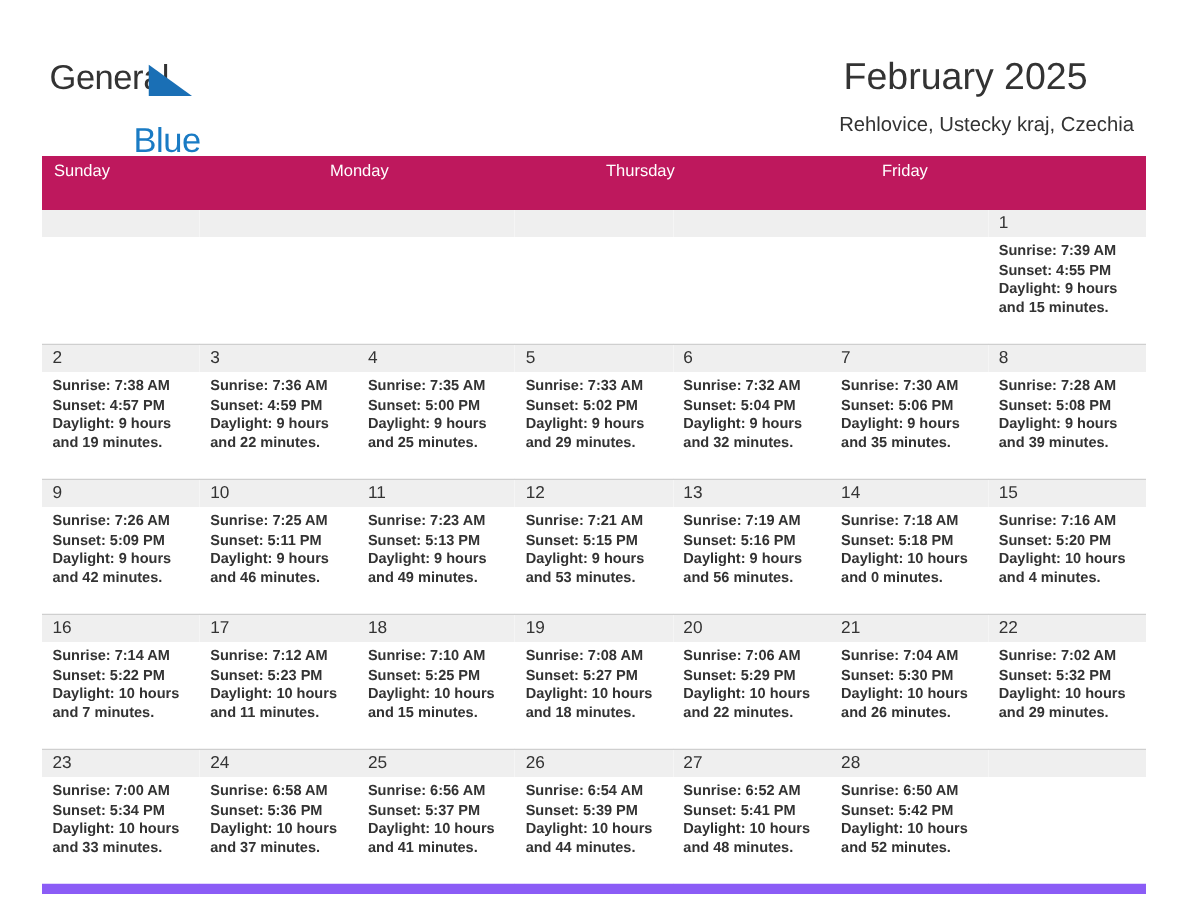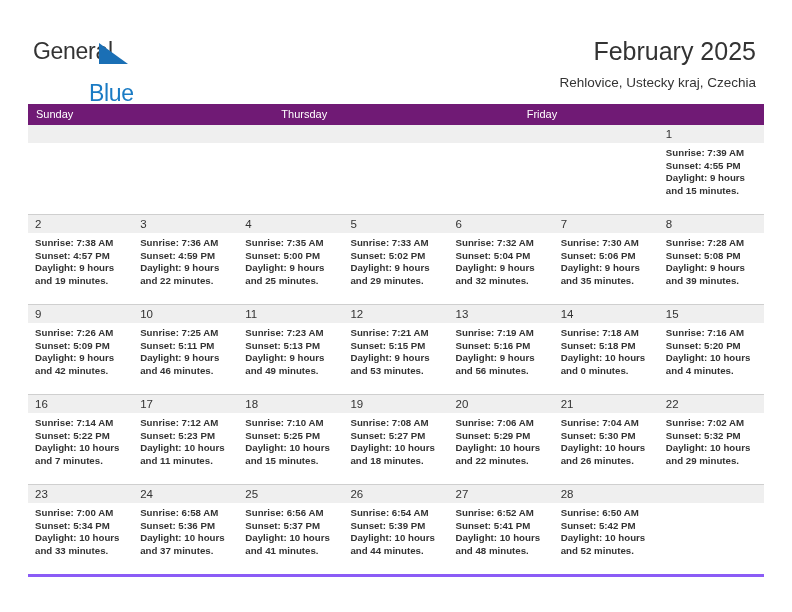--- a/index.html
+++ b/index.html
@@ -61,21 +61,21 @@
     color: #1a7bc4;
     line-height: 26px;
     white-space: nowrap;
     margin-top: 20px;
   }
 
   .title-block {
     position: absolute;
     right: 36px;
     top: 36px;
-    text-align: right;
+    text-align: center;
   }
   .cal-title {
     font-size: 25px;
     color: #333333;
     line-height: 30px;
     white-space: nowrap;
   }
   .cal-subtitle {
     margin-top: 8px;
     font-size: 13.5px;
@@ -87,38 +87,38 @@
 
   
   .calendar {
     position: absolute;
     left: 28px;
     top: 104px;
     width: 736px;
   }
   .weekdays {
     display: flex;
-    background: #701a75;
-    height: 21px;
+    background: #be185d;
+    height: 36px;
   }
   .weekday {
     flex: 1 1 0;
     color: #ffffff;
     font-size: 11px;
     line-height: 21px;
     padding-left: 8px;
     white-space: nowrap;
     overflow: hidden;
   }
 
   .week-row {
     display: flex;
     border-bottom: 1px solid #cfcfcf;
   }
-  .week-row:last-child { border-bottom: 3px solid #8b5cf6; }
+  .week-row:last-child { border-bottom: 7px solid #8b5cf6; }
 
   .day-cell {
     flex: 1 1 0;
     min-width: 0;
     height: 89px;
     background: #ffffff;
     position: relative;
   }
   .day-cell.empty .day-num-band { background: #efefef; }
   .day-num-band {
@@ -159,20 +159,21 @@
     <div class="title-block">
       <div class="cal-title">February 2025</div>
       <div class="cal-subtitle">Rehlovice, Ustecky kraj, Czechia</div>
     </div>
 
   </div>
 
   <div class="calendar">
     <div class="weekdays" id="weekday-row">
         <div class="weekday">Sunday</div>
+        <div class="weekday">Monday</div>
         <div class="weekday">Thursday</div>
         <div class="weekday">Friday</div>
       </div>
     <div id="weeks-container">
         <div class="week-row">
           <div class="day-cell empty">
             <div class="day-num-band"></div>
             <div class="day-info">
               <div></div>
               <div></div>

